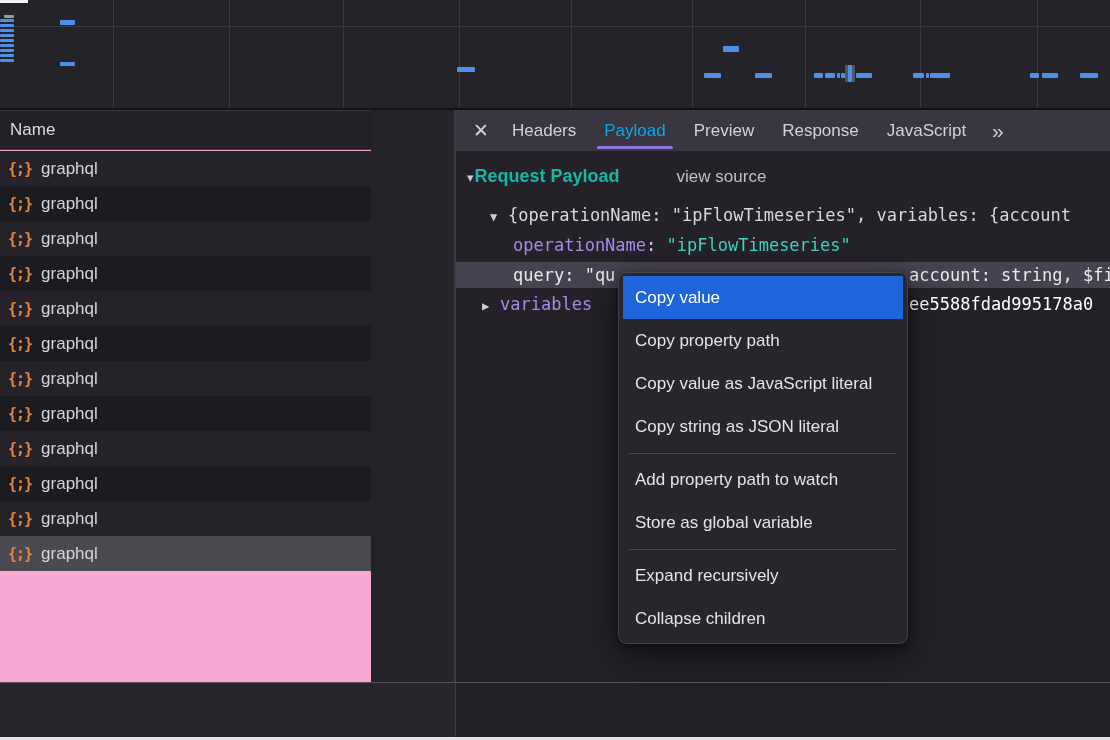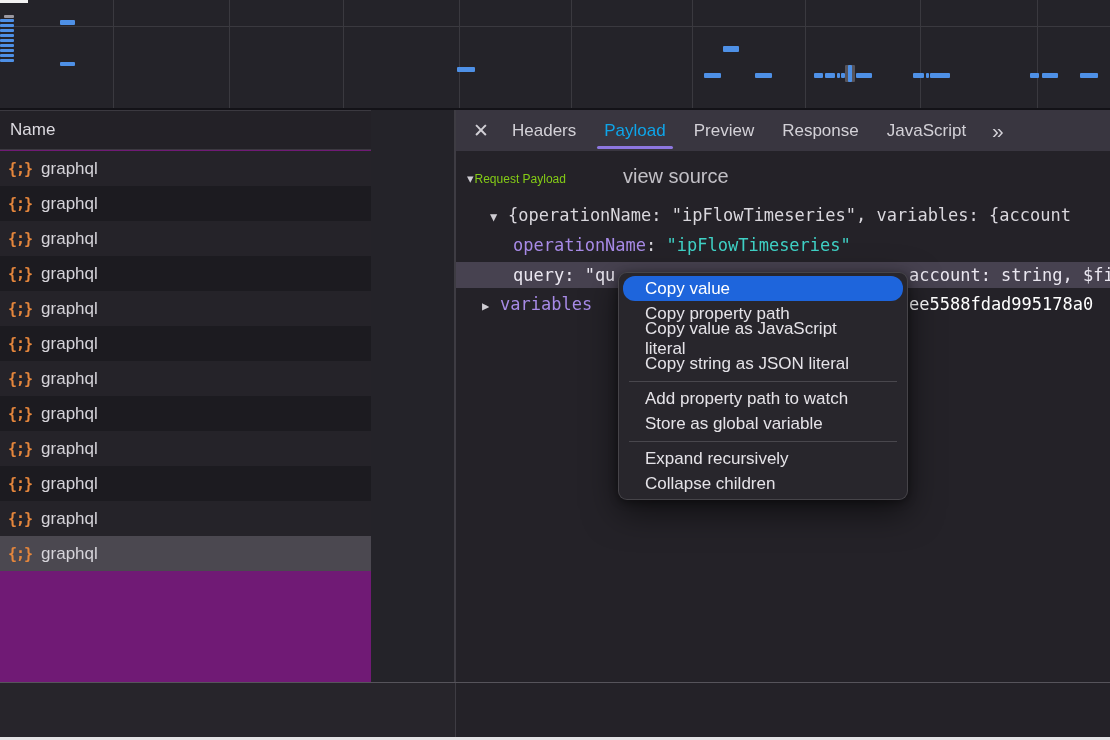--- a/index.html
+++ b/index.html
@@ -9,21 +9,21 @@
 
   
   #overview{position:absolute;left:0;top:0;width:1110px;height:108px;background:#242329;overflow:hidden;}
   .gridline-v{position:absolute;top:0;bottom:0;width:1px;background:#3a393f;}
   .gridline-h{position:absolute;left:0;right:0;height:1px;background:#3a393f;}
   .wf-bar{position:absolute;border-radius:1px;}
   #overview-gap{position:absolute;left:0;top:108px;width:1110px;height:2px;background:#131217;}
   #window-artifact{position:absolute;left:0;top:0;width:28px;height:3px;background:#f2f2f2;}
 
   
-  #left-panel{position:absolute;left:0;top:110px;width:371px;bottom:58px;background:#701a75;}
+  #left-panel{position:absolute;left:0;top:110px;width:371px;bottom:58px;background:#f9a8d4;}
   #name-header{position:absolute;left:0;top:0;width:100%;height:40px;background:#232127;
                border-top:1px solid #3b3940;border-bottom:1px solid #3b3940;
                display:flex;align-items:center;padding-left:10px;
                color:#dcdae0;font-size:17px;}
   #request-list{position:absolute;left:0;top:41px;width:100%;}
   .req-row{height:35px;display:flex;align-items:center;padding-left:8px;color:#d6d4da;font-size:17px;}
   .req-row.odd{background:#252329;}
   .req-row.even{background:#1c1b20;}
   .req-row.selected{background:#4b4850;}
   .req-icon{color:#e5863c;font-family:"DejaVu Sans Mono",monospace;font-size:15px;font-weight:bold;
@@ -45,39 +45,39 @@
        border-radius:2px;background:#8d77e0;}
   #tab-overflow{display:flex;align-items:center;padding:0 12px;color:#d2d0d6;
                 font-size:21px;letter-spacing:-2px;cursor:pointer;}
 
   
   #payload{position:absolute;left:0;top:41px;right:0;bottom:0;background:#242228;overflow:hidden;
            font-family:"DejaVu Sans Mono",monospace;font-size:17px;color:#d9d7dd;}
   .pl-line{position:absolute;left:0;right:0;height:25px;line-height:25px;white-space:nowrap;}
   #pl-header{top:13px;left:11px;font-family:"Liberation Sans",sans-serif;}
   #pl-header .sec-arrow{color:#cfcdd3;font-size:13px;margin-right:1px;}
-  #pl-header .sec-title{color:#84cc16;font-weight:normal;font-size:12px;}
-  #pl-header .view-source{color:#c2c0c6;font-size:20px;margin-left:57px;cursor:pointer;}
+  #pl-header .sec-title{color:#14b8a6;font-weight:bold;font-size:18px;}
+  #pl-header .view-source{color:#c2c0c6;font-size:17px;margin-left:57px;cursor:pointer;}
   .expander{color:#cfcdd3;font-size:12px;display:inline-block;width:18px;}
   #pl-preview{top:52px;padding-left:34px;}
   #pl-op{top:82px;padding-left:57px;}
   .k{color:#a78ae6;}
   .s{color:#3fd1c5;}
   #pl-query{top:111px;height:26px;line-height:26px;background:#474250;color:#eae7f0;padding-left:57px;}
   #pl-vars{top:141px;padding-left:26px;}
   .right-frag{position:absolute;left:453px;top:0;white-space:nowrap;}
   #pl-vars .right-frag{color:#ffffff;}
 
   
   #context-menu{position:absolute;left:618px;top:272px;width:290px;background:#28262c;
       border:1px solid rgba(255,255,255,0.14);border-radius:9px;padding:3px 0;
       box-shadow:0 12px 34px rgba(0,0,0,0.55), 0 2px 8px rgba(0,0,0,0.4);
       font-size:17px;color:#e5e3e8;z-index:50;}
-  .menu-item{height:25px;display:flex;align-items:center;padding:0 22px;margin:0 4px;
-             border-radius:12px;cursor:pointer;}
+  .menu-item{height:43px;display:flex;align-items:center;padding:0 12px;margin:0 4px;
+             border-radius:0;cursor:pointer;}
   .menu-item.highlighted{background:#1e65dc;color:#ffffff;}
   .menu-sep{height:1px;background:#49474d;margin:4.5px 10px;}
 
   
   #footer-line{position:absolute;left:0;top:682px;width:100%;height:1px;background:#56545b;z-index:5;}
   #footer-left{position:absolute;left:0;top:683px;width:455px;height:54px;background:#27252b;}
   #footer-right{position:absolute;left:456px;top:683px;right:0;height:54px;background:#242228;}
   #bottom-strip{position:absolute;left:0;top:737px;width:100%;height:3px;background:#e3e3e5;}
 </style>
 </head>

